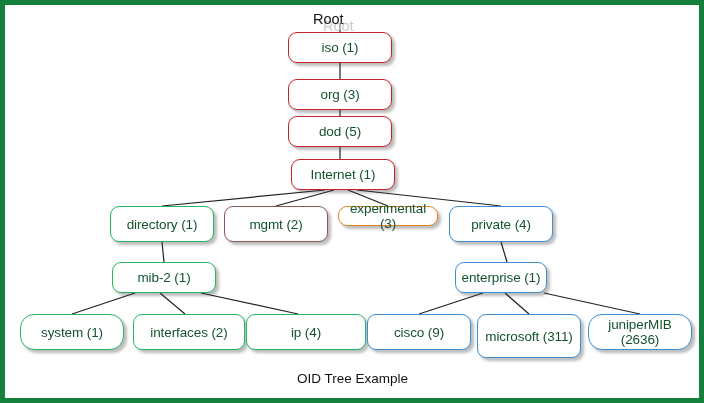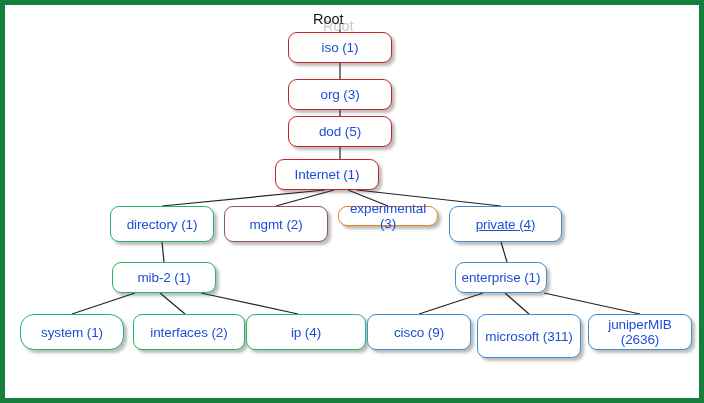--- a/index.html
+++ b/index.html
@@ -31,21 +31,21 @@
     background: #ffffff;
     border-radius: 9px;
     border-style: solid;
     border-width: 1.6px;
     display: flex;
     align-items: center;
     justify-content: center;
     text-align: center;
     font-size: 13.5px;
     line-height: 15px;
-    color: #1d4ed8;
+    color: #14532d;
     letter-spacing: -0.1px;
     box-shadow: 3px 3px 3px rgba(60,60,60,0.34);
     z-index: 2;
     padding: 0 3px;
     white-space: pre-line;
   }
   .root-label {
     position: absolute;
     font-size: 14.5px;
     color: #141414;
@@ -87,28 +87,29 @@
       <line x1="539" y1="288" x2="635" y2="309" stroke="#222222" stroke-width="1.2"></line>
     </svg>
 
   <div class="root-label ghost" style="left: 318px; top: 13px;">Root</div>
   <div class="root-label" style="left: 308px; top: 6px;">Root</div>
 
   <div id="nodes-layer">
       <div class="node" style="left: 283px; top: 27px; width: 104px; height: 31px; border-color: rgb(200, 35, 44);">iso (1)</div>
       <div class="node" style="left: 283px; top: 74px; width: 104px; height: 31px; border-color: rgb(200, 35, 44);">org (3)</div>
       <div class="node" style="left: 283px; top: 111px; width: 104px; height: 31px; border-color: rgb(200, 35, 44);">dod (5)</div>
-      <div class="node" style="left: 270px; top: 154px; width: 104px; height: 31px; border-color: rgb(200, 35, 44);">Internet (1)</div>
+      <div class="node" style="left: 286px; top: 154px; width: 104px; height: 31px; border-color: rgb(200, 35, 44);">Internet (1)</div>
       <div class="node" style="left: 105px; top: 201px; width: 104px; height: 36px; border-color: rgb(38, 181, 97);">directory (1)</div>
       <div class="node" style="left: 219px; top: 201px; width: 104px; height: 36px; border-color: rgb(138, 90, 88);">mgmt (2)</div>
       <div class="node" style="left: 333px; top: 201px; width: 100px; height: 20px; border-color: rgb(228, 133, 31);">experimental (3)</div>
-      <div class="node" style="left: 444px; top: 201px; width: 113px; height: 36px; border-color: rgb(61, 143, 209); text-decoration: underline;">private (4)</div>
+      <div class="node" style="left: 444px; top: 201px; width: 104px; height: 36px; border-color: rgb(61, 143, 209);">private (4)</div>
       <div class="node" style="left: 107px; top: 257px; width: 104px; height: 31px; border-color: rgb(38, 181, 97);">mib-2 (1)</div>
       <div class="node" style="left: 450px; top: 257px; width: 92px; height: 31px; border-color: rgb(61, 143, 209);">enterprise (1)</div>
       <div class="node" style="left: 15px; top: 309px; width: 104px; height: 36px; border-color: rgb(38, 181, 97); border-radius: 14px;">system (1)</div>
       <div class="node" style="left: 128px; top: 309px; width: 112px; height: 36px; border-color: rgb(38, 181, 97);">interfaces (2)</div>
       <div class="node" style="left: 241px; top: 309px; width: 120px; height: 36px; border-color: rgb(38, 181, 97);">ip (4)</div>
       <div class="node" style="left: 362px; top: 309px; width: 104px; height: 36px; border-color: rgb(61, 143, 209);">cisco (9)</div>
       <div class="node" style="left: 472px; top: 309px; width: 104px; height: 44px; border-color: rgb(61, 143, 209);">microsoft (311)</div>
-      <div class="node" style="left: 583px; top: 309px; width: 104px; height: 36px; border-color: rgb(61, 143, 209);">juniperMIB (2636)</div>
+      <div class="node" style="left: 583px; top: 309px; width: 104px; height: 36px; border-color: rgb(61, 143, 209); border-radius: 14px;">juniperMIB (2636)</div>
     </div>
 
+  <div class="caption" style="left: 292px; top: 366px;">OID Tree Example</div>
 </div>
 
 </body></html>

